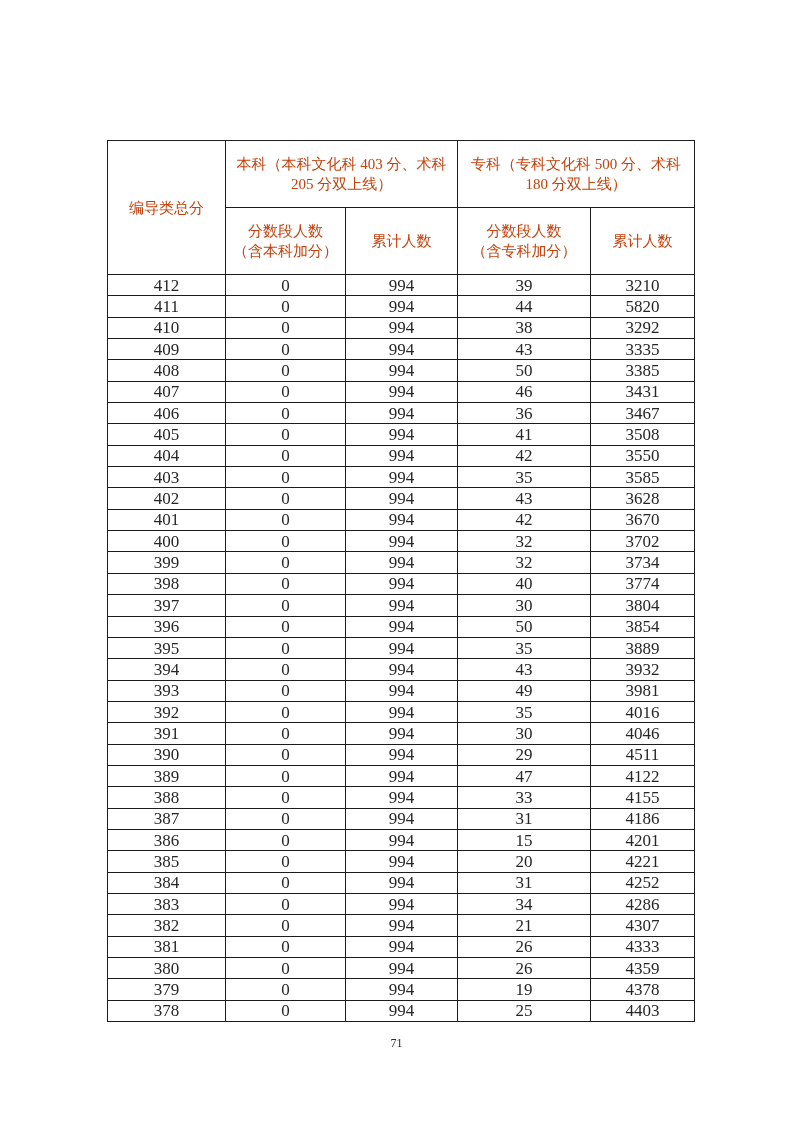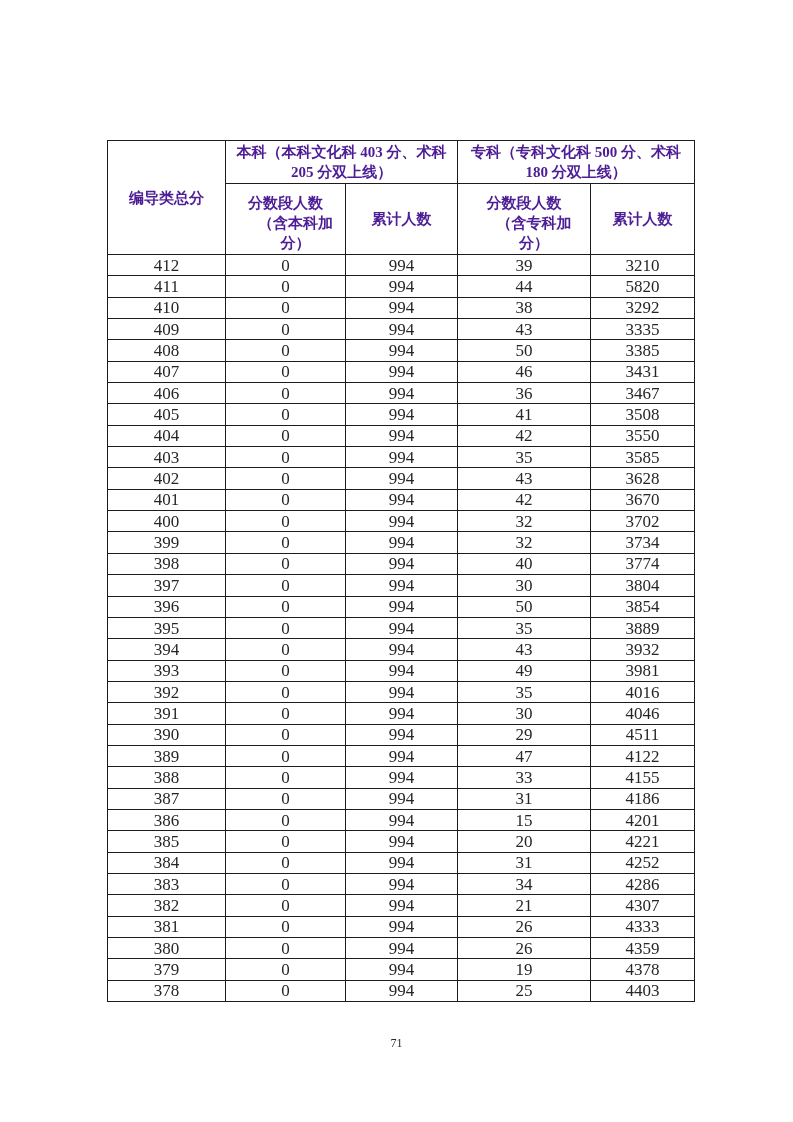--- a/index.html
+++ b/index.html
@@ -22,30 +22,30 @@
     table-layout: fixed;
     text-align: center;
   }
   .score-table th, .score-table td {
     border: 1px solid #1c1c1c;
     text-align: center;
     vertical-align: middle;
     overflow: hidden;
   }
   .score-table thead th {
-    font-weight: bold;
+    font-weight: normal;
     font-size: 15px;
     line-height: 20px;
-    color: #4c1d95;
-    padding: 1px 4px;
+    color: #c2410c;
+    padding: 13px 4px;
   }
   .score-table .group-header { height: 43px; }
   .score-table .sub-header-row th { height: 45px; }
-  .seg-note { display: block; margin-left: 20px; }
-  .seg-label { display: block; margin-top: 8px; }
+  .seg-note { display: block; }
+  .seg-label { display: block; }
   .score-table tbody td {
     height: 21.35px;
     font-size: 17px;
     line-height: 1;
     color: #262626;
     padding: 0;
     font-family: "Liberation Serif", "DejaVu Serif", serif;
   }
   .page-number {
     position: absolute;

